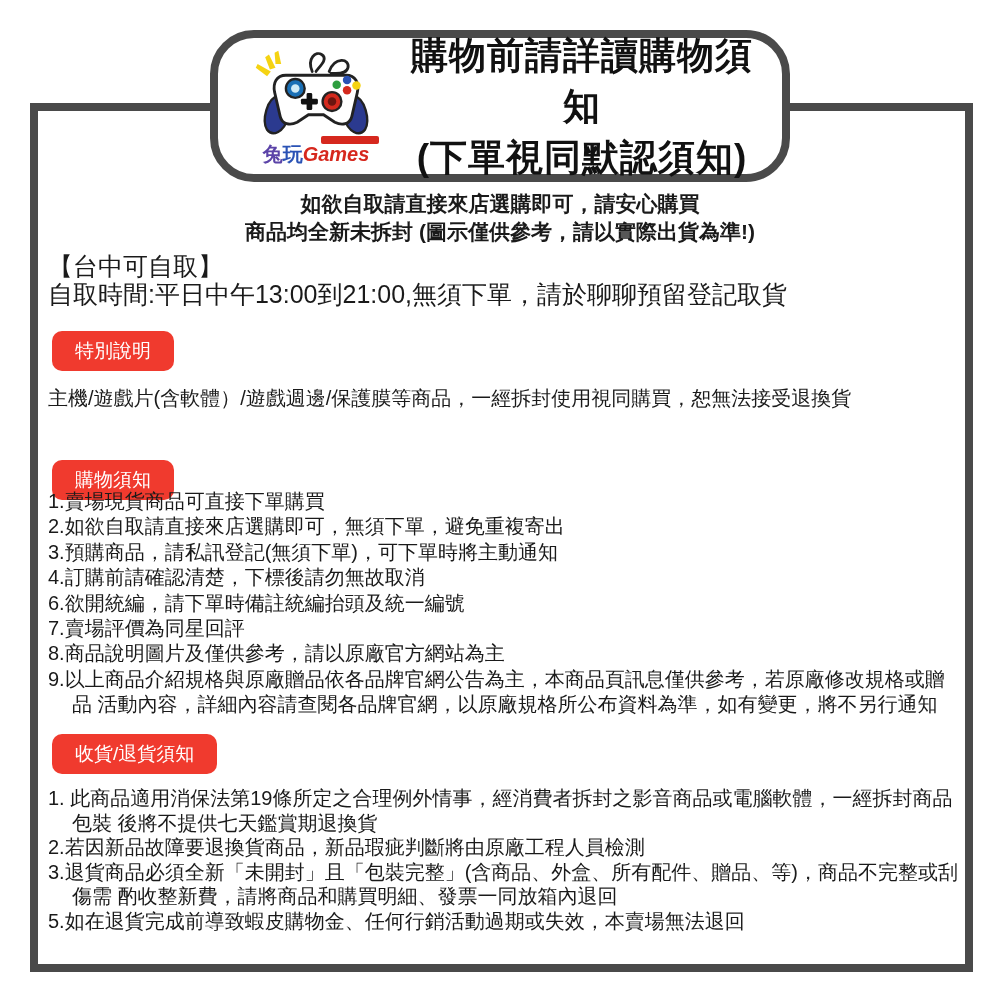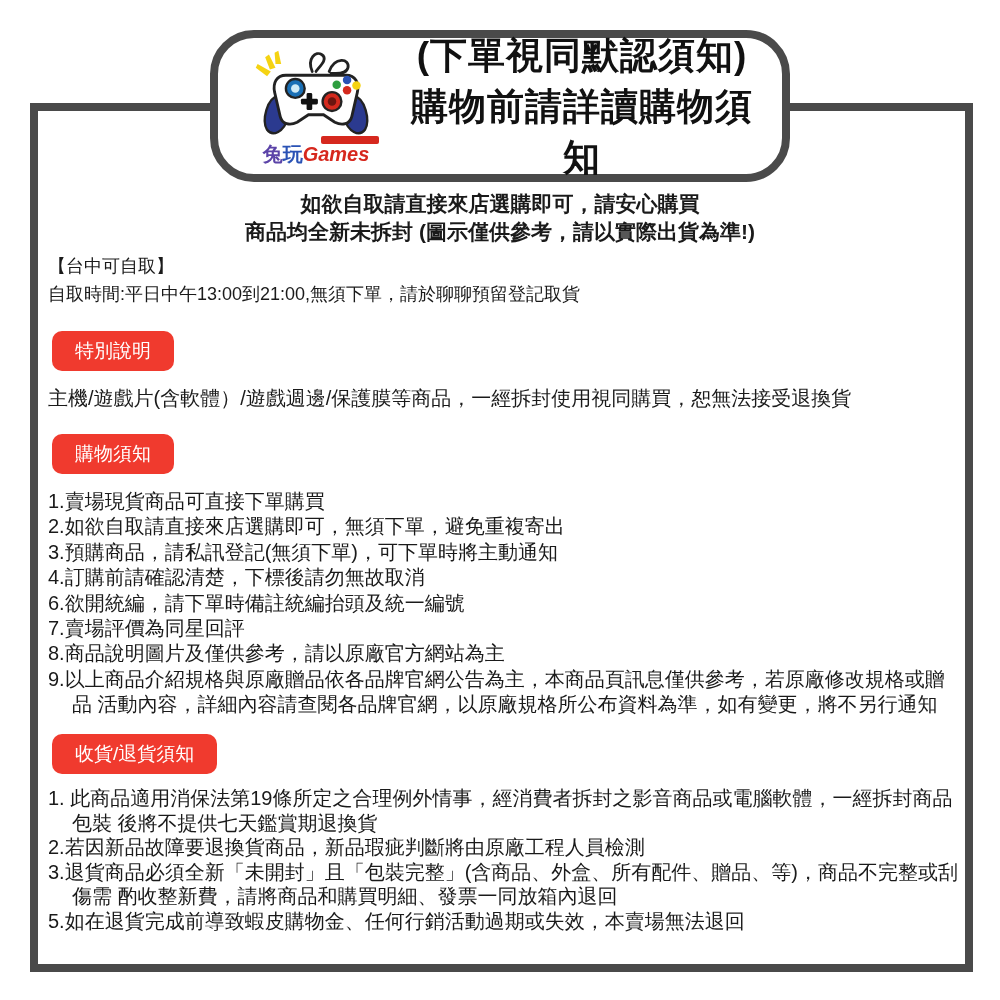--- a/index.html
+++ b/index.html
@@ -19,29 +19,29 @@
   .logo-wrap svg{ display:block; }
   .logo-line{ font-size:20px; font-weight:800; letter-spacing:0; line-height:22px; white-space:nowrap; position:relative; }
   .logo-cn1{ color:#5b43a8; }
   .logo-cn2{ color:#2a52b5; }
   .logo-en{ color:#d6281e; font-style:italic; text-shadow:0 0 1px #fff; }
   .logo-banner{ position:absolute; top:-7px; right:-10px; width:58px; height:8px; background:#d6281e; border-radius:2px; }
   .title-wrap{ flex:1; text-align:center; font-weight:800; font-size:37px; line-height:51px; color:#111; letter-spacing:1px; }
 
   .intro{ position:absolute; top:190px; left:0; width:1000px; text-align:center;
     font-size:21px; font-weight:700; line-height:28px; z-index:2; }
-  .pickup{ position:absolute; top:252px; left:48px; font-size:18px; font-weight:500; line-height:28px; z-index:2; }
+  .pickup{ position:absolute; top:252px; left:48px; font-size:25px; font-weight:500; line-height:28px; z-index:2; }
 
   .badge{
     position:absolute; left:52px; z-index:2;
     background:#f03a2e; color:#ffffff; font-size:19px; font-weight:500;
     padding:9px 23px; border-radius:10px; display:inline-block; line-height:22px;
   }
   .badge-special{ top:331px;text-align:center; }
-  .badge-shopping{ top:434px;text-align:right; }
+  .badge-shopping{ top:460px;text-align:right; }
   .badge-return{ top:734px; }
 
   .body-text{ position:absolute; left:48px; z-index:2; font-size:20px; line-height:25px; color:#1a1a1a; }
   .special-text{ top:386px; width:915px; }
   .shopping-list{ top:489px; width:912px; line-height:25.4px; }
   .return-list{ top:786px; width:918px; line-height:24.6px; }
   .item{ padding-left:24px; text-indent:-24px; }
 </style>
 </head>
 <body>
@@ -81,22 +81,22 @@
       <circle cx="103" cy="46" r="4.5" fill="#d42a1e"></circle>
       <circle cx="103" cy="35" r="4.5" fill="#2a52b5"></circle>
       <circle cx="113" cy="41" r="4.5" fill="#f5d312"></circle>
     </svg>
     <div class="logo-line">
       <span class="logo-banner"></span>
       <span class="logo-cn1">兔</span><span class="logo-cn2">玩</span><span class="logo-en">Games</span>
     </div>
   </div>
   <div class="title-wrap">
+    <div>購物前請詳讀購物須知</div>
     <div>(下單視同默認須知)</div>
-    <div>購物前請詳讀購物須知</div>
   </div>
 </div>
 
 <div class="intro">
   <div>如欲自取請直接來店選購即可，請安心購買</div>
   <div>商品均全新未拆封 (圖示僅供參考，請以實際出貨為準!)</div>
 </div>
 
 <div class="pickup">
   <div>【台中可自取】</div>

